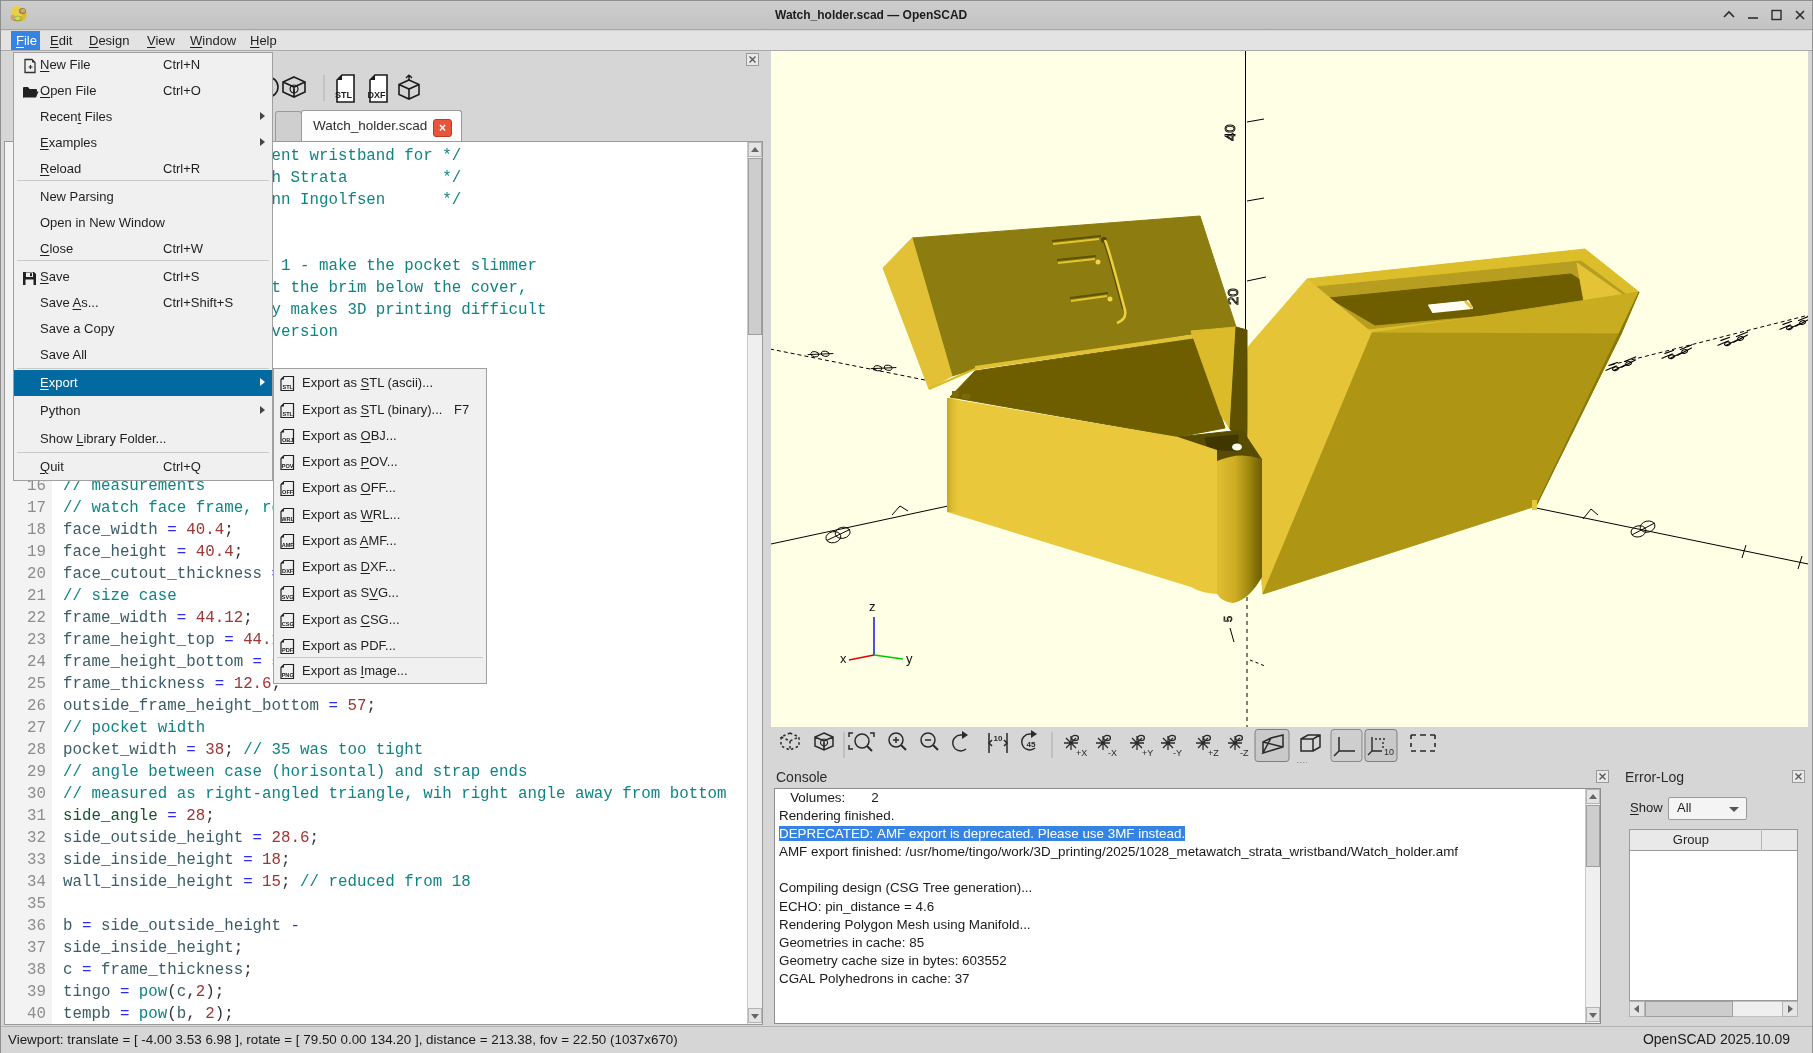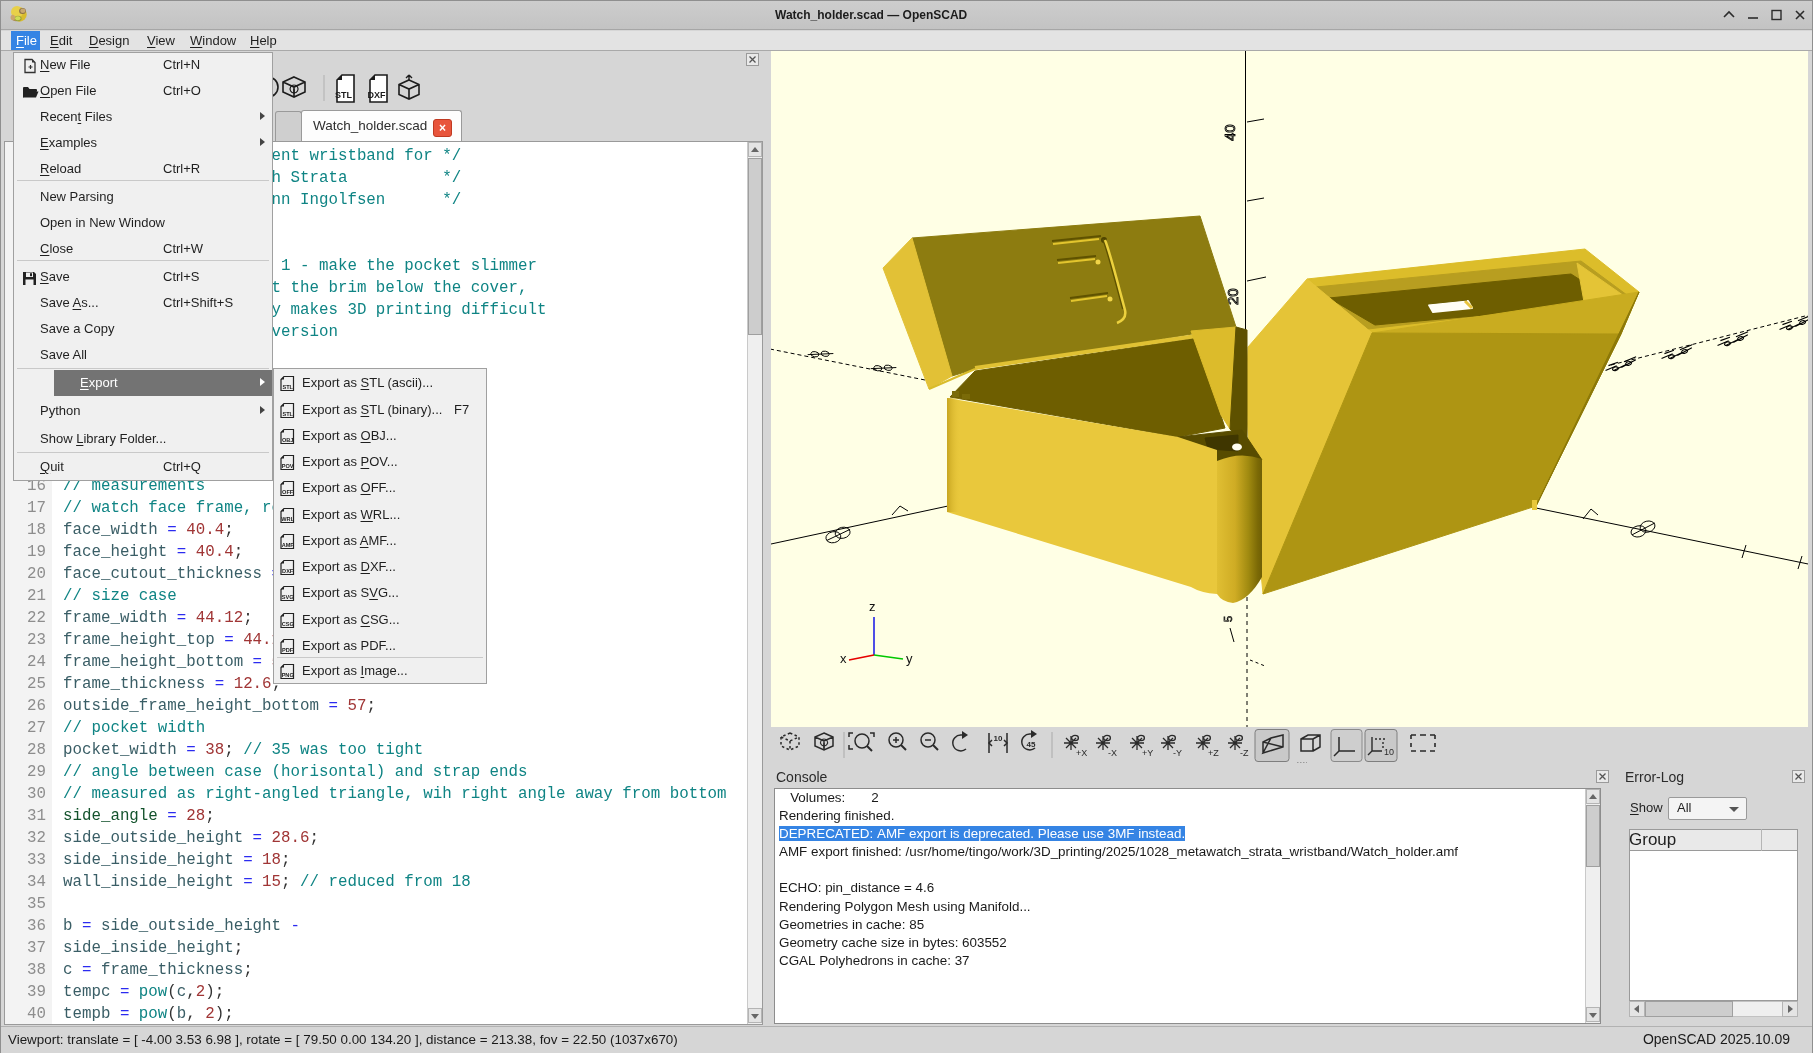--- a/index.html
+++ b/index.html
@@ -143,21 +143,21 @@
 <span style="color:#0f8484">// angle between case (horisontal) and strap ends</span>
 <span style="color:#0f8484">// measured as right-angled triangle, wih right angle away from bottom</span>
 <span style="color:#14532d">side_angle</span> <span style="color:#2b2bf0">=</span> <span style="color:#a03535">28</span><span style="color:#333333">;</span>
 <span style="color:#3a5e66">side_outside_height</span> <span style="color:#2b2bf0">=</span> <span style="color:#a03535">28.6</span><span style="color:#333333">;</span>
 <span style="color:#3a5e66">side_inside_height</span> <span style="color:#2b2bf0">=</span> <span style="color:#a03535">18</span><span style="color:#333333">;</span>
 <span style="color:#3a5e66">wall_inside_height</span> <span style="color:#2b2bf0">=</span> <span style="color:#a03535">15</span><span style="color:#333333">;</span> <span style="color:#0f8484">// reduced from 18</span>
 
 <span style="color:#3a5e66">b</span> <span style="color:#2b2bf0">=</span> <span style="color:#3a5e66">side_outside_height</span> <span style="color:#2b2bf0">-</span>
 <span style="color:#3a5e66">side_inside_height</span><span style="color:#333333">;</span>
 <span style="color:#3a5e66">c</span> <span style="color:#2b2bf0">=</span> <span style="color:#3a5e66">frame_thickness</span><span style="color:#333333">;</span>
-<span style="color:#3a5e66">tempc</span> <span style="color:#2b2bf0">=</span> <span style="color:#0f8484">pow</span><span style="color:#333333">(</span><span style="color:#3a5e66">c</span><span style="color:#333333">,</span><span style="color:#a03535">2</span><span style="color:#333333">)</span><span style="color:#333333">;</span>
+<span style="color:#3a5e66">tingo</span> <span style="color:#2b2bf0">=</span> <span style="color:#0f8484">pow</span><span style="color:#333333">(</span><span style="color:#3a5e66">c</span><span style="color:#333333">,</span><span style="color:#a03535">2</span><span style="color:#333333">)</span><span style="color:#333333">;</span>
 <span style="color:#3a5e66">tempb</span> <span style="color:#2b2bf0">=</span> <span style="color:#0f8484">pow</span><span style="color:#333333">(</span><span style="color:#3a5e66">b</span><span style="color:#333333">, </span><span style="color:#a03535">2</span><span style="color:#333333">)</span><span style="color:#333333">;</span></pre>
 <div class="ab" style="left:747px;top:142px;width:15px;height:882px;background:#efefef;border-left:1px solid #c9c9c9"></div>
 <div class="ab" style="left:748px;top:142px;width:14px;height:15px;background:#e4e4e4;border:1px solid #b4b4b4"></div>
 <svg class="ab" style="left:750px;top:146px" width="10" height="8">
     <path d="M1 6 L5 1 L9 6 z" fill="#666"></path>
   </svg>
 <div class="ab" style="left:748px;top:158px;width:14px;height:177px;background:#cdcdcd;border:1px solid #9f9f9f"></div>
 <div class="ab" style="left:748px;top:1008px;width:14px;height:15px;background:#e4e4e4;border:1px solid #b4b4b4"></div>
 <svg class="ab" style="left:750px;top:1013px" width="10" height="8">
     <path d="M1 1 L5 6 L9 1 z" fill="#666"></path>
@@ -367,20 +367,21 @@
     <rect x="0.5" y="0.5" width="12" height="12" fill="#e9e9e9" stroke="#9a9a9a"></rect>
     <path d="M3.5 3.5 l6 6 m0 -6 l-6 6" stroke="#555" stroke-width="1.3"></path>
   </svg>
 <div class="ab" style="left:774px;top:788px;width:827px;height:236px;background:#fff;border:1px solid #8d8d8d"></div>
 <div class="ab" style="left:779px;top:789px;width:820px;font-size:13.4px;color:#1a1a1a">
     <div style="height:18.1px;line-height:18.1px;white-space:pre">&nbsp;&nbsp;&nbsp;Volumes:&nbsp;&nbsp;&nbsp;&nbsp;&nbsp;&nbsp;&nbsp;2</div>
     <div style="height:18.1px;line-height:18.1px;white-space:pre">Rendering&nbsp;finished.</div>
     <div style="height:18.1px;line-height:18.1px;white-space:pre"><span style="background:#3584e4;color:#fff">DEPRECATED:&nbsp;AMF&nbsp;export&nbsp;is&nbsp;deprecated.&nbsp;Please&nbsp;use&nbsp;3MF&nbsp;instead.</span></div>
     <div style="height:18.1px;line-height:18.1px;white-space:pre">AMF&nbsp;export&nbsp;finished:&nbsp;/usr/home/tingo/work/3D_printing/2025/1028_metawatch_strata_wristband/Watch_holder.amf</div>
     <div style="height:18.1px;line-height:18.1px;white-space:pre"></div>
+    <div style="height:18.1px;line-height:18.1px;white-space:pre">Compiling&nbsp;design&nbsp;(CSG&nbsp;Tree&nbsp;generation)...</div>
     <div style="height:18.1px;line-height:18.1px;white-space:pre">ECHO:&nbsp;pin_distance&nbsp;=&nbsp;4.6</div>
     <div style="height:18.1px;line-height:18.1px;white-space:pre">Rendering&nbsp;Polygon&nbsp;Mesh&nbsp;using&nbsp;Manifold...</div>
     <div style="height:18.1px;line-height:18.1px;white-space:pre">Geometries&nbsp;in&nbsp;cache:&nbsp;85</div>
     <div style="height:18.1px;line-height:18.1px;white-space:pre">Geometry&nbsp;cache&nbsp;size&nbsp;in&nbsp;bytes:&nbsp;603552</div>
     <div style="height:18.1px;line-height:18.1px;white-space:pre">CGAL&nbsp;Polyhedrons&nbsp;in&nbsp;cache:&nbsp;37</div>
   </div>
 <div class="ab" style="left:1585px;top:789px;width:15px;height:234px;background:#efefef;border-left:1px solid #c9c9c9"></div>
 <div class="ab" style="left:1586px;top:789px;width:14px;height:15px;background:#e4e4e4;border:1px solid #b4b4b4"></div>
 <svg class="ab" style="left:1588px;top:793px" width="10" height="8">
     <path d="M1 6 L5 1 L9 6 z" fill="#666"></path>
@@ -396,21 +397,21 @@
     <path d="M3.5 3.5 l6 6 m0 -6 l-6 6" stroke="#555" stroke-width="1.3"></path>
   </svg>
 <div class="ab" style="left:1630px;top:800px;font-size:13px;color:#1f1f1f"><u>S</u>how</div>
 <div class="ab" style="left:1668px;top:797px;width:79px;height:23px;background:#f4f4f4;border:1px solid #9a9a9a;border-radius:2px"></div>
 <div class="ab" style="left:1677px;top:800px;font-size:13px;color:#1f1f1f">All</div>
 <svg class="ab" style="left:1728px;top:806px" width="12" height="7">
     <path d="M1 1 L6 6 L11 1 z" fill="#555"></path>
   </svg>
 <div class="ab" style="left:1629px;top:829px;width:169px;height:22px;background:#e9e9e9;border:1px solid #9a9a9a"></div>
 <div class="ab" style="left:1629px;top:829px;width:133px;height:22px;border-right:1px solid #b5b5b5"></div>
-<div class="ab" style="left:1629px;top:829px;width:80px;height:22px;line-height:22px;font-size:17px;color:#1f1f1f;text-align:left">Group</div>
+<div class="ab" style="left:1629px;top:829px;width:80px;height:22px;line-height:22px;font-size:13px;color:#1f1f1f;text-align:right">Group</div>
 <div class="ab" style="left:1629px;top:851px;width:169px;height:150px;background:#fff;border:1px solid #9a9a9a;border-top:none"></div>
 <div class="ab" style="left:1629px;top:1001px;width:169px;height:16px;background:#efefef;border:1px solid #c2c2c2"></div>
 <div class="ab" style="left:1629px;top:1001px;width:16px;height:16px;background:#e4e4e4;border:1px solid #b4b4b4"></div>
 <svg class="ab" style="left:1633px;top:1004px" width="8" height="10">
     <path d="M6 1 L1 5 L6 9 z" fill="#666"></path>
   </svg>
 <div class="ab" style="left:1782px;top:1001px;width:16px;height:16px;background:#e4e4e4;border:1px solid #b4b4b4"></div>
 <svg class="ab" style="left:1786px;top:1004px" width="8" height="10">
     <path d="M2 1 L7 5 L2 9 z" fill="#666"></path>
   </svg>
@@ -475,21 +476,21 @@
       <span class="lbl">Save <u>A</u>s...</span>
       <span class="sc">Ctrl+Shift+S</span>
     </div>
     <div class="mi" style="top:264.1px;">
       <span class="lbl">Save a Copy</span>
     </div>
     <div class="mi" style="top:289.7px;">
       <span class="lbl">Save All</span>
     </div>
     <div class="sep" style="top:316px"></div>
-    <div class="mi" style="top:318.3px;background:#737373;color:#fff;margin-left:40px;">
+    <div class="mi" style="top:318.3px;background:#0369a1;color:#fff;">
       <span class="lbl"><u>E</u>xport</span>
       <span class="arr" style="border-left-color:#fff"></span>
     </div>
     <div class="mi" style="top:346.1px;">
       <span class="lbl">Python</span>
       <span class="arr" style="border-left-color:#444"></span>
     </div>
     <div class="mi" style="top:374.3px;">
       <span class="lbl">Show <u>L</u>ibrary Folder...</span>
     </div>

